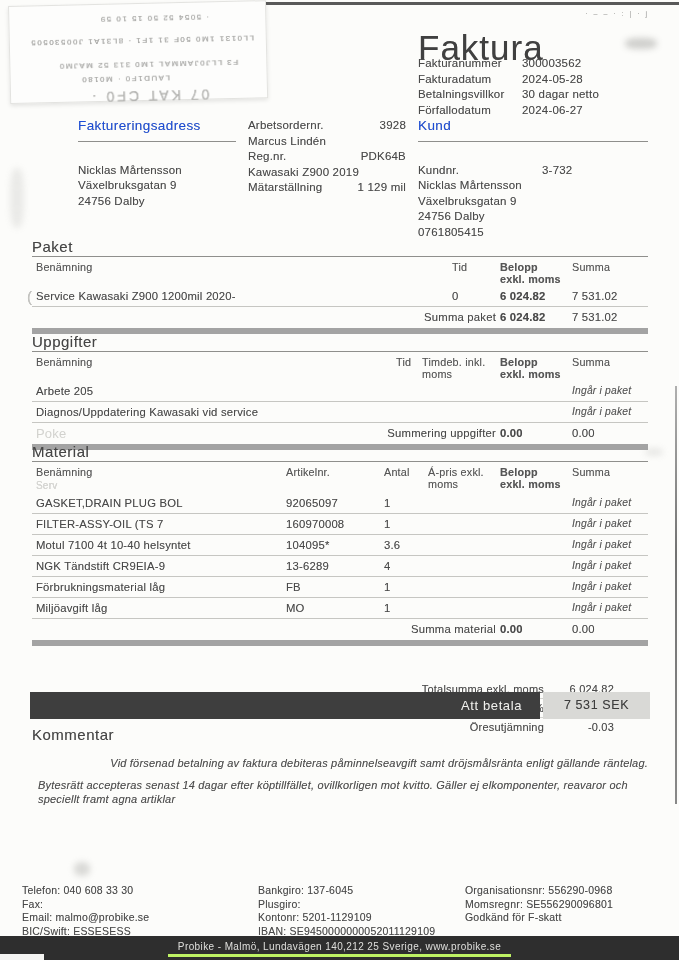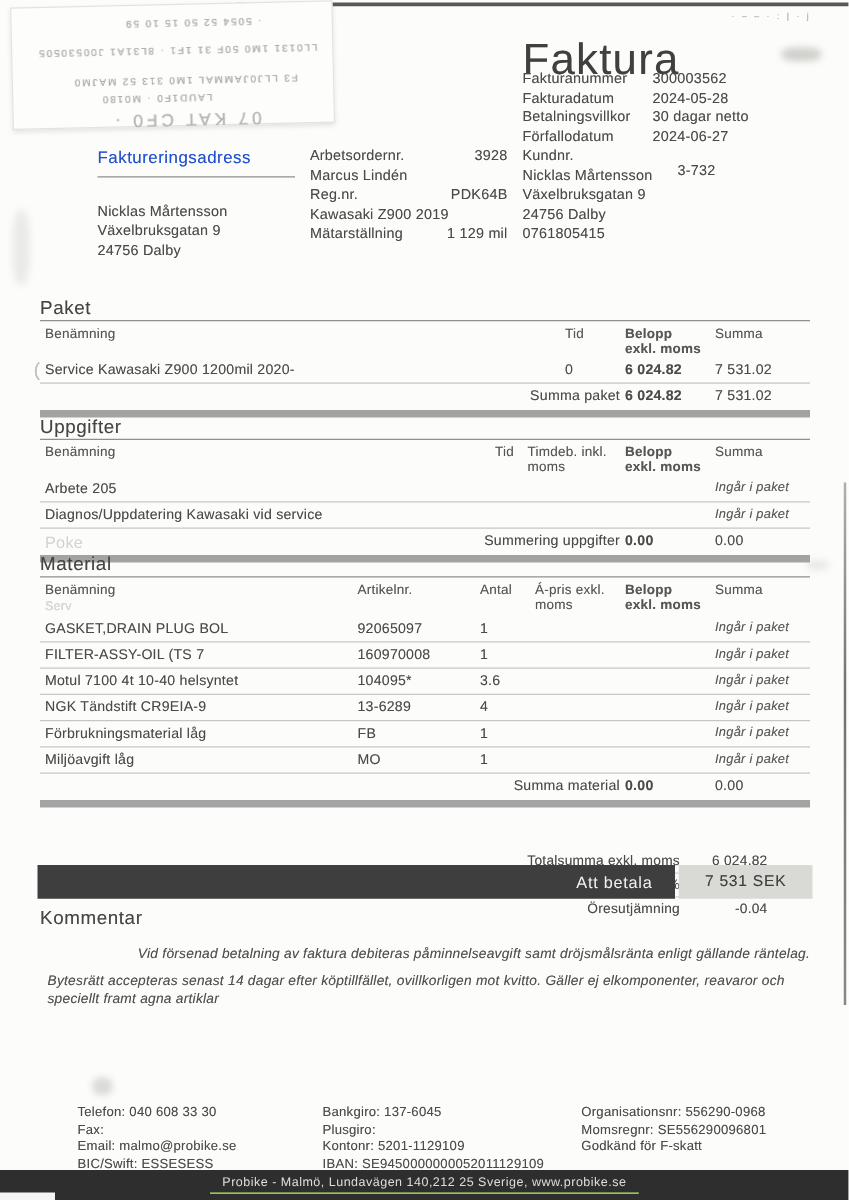--- a/index.html
+++ b/index.html
@@ -45,21 +45,21 @@
   .hrow .hl{width:104px;}
   
   .acol{position:absolute;top:118px;font-size:11.5px;line-height:15.5px;}
   .acol .atitle{font-size:13.5px;color:#1d4ed8;padding-bottom:7px;border-bottom:1px solid #8f8f8c;margin-bottom:21px;letter-spacing:.4px;}
   .c1{left:78px;width:158px;}
   .c2{left:248px;width:158px;}
   .c3{left:418px;width:230px;}
   .aline{white-space:nowrap;}
   .arow{display:flex;justify-content:space-between;white-space:nowrap;}
   .krow{position:relative;}
-  .krow .kv{position:absolute;left:124px;top:12px;}
+  .krow .kv{position:absolute;left:124px;top:0;}
   
   .sec{position:absolute;left:32px;width:616px;}
   .sec-title{font-size:15px;color:#454545;letter-spacing:.5px;height:18px;}
   .rule{border-bottom:1px solid #8f8f8c;}
   .thead{position:relative;height:29px;font-size:10.8px;color:#565656;}
   .thead .cell{position:absolute;top:4px;line-height:12px;}
   .cell-name{left:4px;}
   .r{text-align:left;}
   .col-tid-p{right:154px;width:42px;}
   .col-tid-u{right:218px;width:34px;}
@@ -88,26 +88,26 @@
     color:#f1f1ee;font-size:13px;line-height:27px;text-align:right;padding-right:18px;box-sizing:border-box;letter-spacing:.6px;}
   .due-light{position:absolute;left:513px;right:0;top:0;height:27px;background:#d9d9d6;
     color:#3d3d3d;font-size:12.5px;line-height:27px;text-align:center;letter-spacing:.6px;}
   
   .kommentar{position:absolute;left:32px;top:726px;width:616px;}
   .kom-p{font-style:italic;font-size:11px;line-height:14.5px;margin:0 0 7px 6px;color:#4e4e4e;}
   .kom-p.first{margin-top:12px;text-align:right;}
   .kom-p.last{margin-top:21px;}
   
   .fcol{position:absolute;top:884px;font-size:10.5px;line-height:13.5px;white-space:nowrap;}
-  .f1{left:22px;margin-left:40px;}
+  .f1{left:22px;}
   .f2{left:258px;}
   .f3{left:465px;}
   .bottom-bar{position:absolute;left:0;right:0;top:936px;height:24px;background:#2e2e2e;text-align:center;}
   .bottom-bar span{display:inline-block;margin-top:4px;color:#dcdcd9;font-size:10px;letter-spacing:.4px;
-    border-bottom:1px solid #bef264;padding:0 10px 2px 10px;}
+    border-bottom:3px solid #bef264;padding:0 10px 2px 10px;}
 </style>
 </head>
 <body>
 
 <div class="page">
 
   <div class="topline"></div>
   <div class="corner-text">UNJIM</div>
   <div class="page-marker">· – – · : | · j</div>
   <div class="slip">
@@ -167,20 +167,21 @@
     <div class="arow">
       <span>Kawasaki Z900 2019</span>
       <span></span>
     </div>
     <div class="arow">
       <span>Mätarställning</span>
       <span>1 129 mil</span>
     </div>
   </div>
   <div class="acol c3">
+    <div class="atitle">Kund</div>
     <div class="krow">
       <span>Kundnr.</span>
       <span class="kv">3-732</span>
     </div>
     <div class="aline">Nicklas Mårtensson</div>
     <div class="aline">Växelbruksgatan 9</div>
     <div class="aline">24756 Dalby</div>
     <div class="aline">0761805415</div>
   </div>
 
@@ -290,21 +291,21 @@
     <div class="trow2 u">
       <span class="tl">Totalsumma exkl. moms</span>
       <span class="tv">6 024.82</span>
     </div>
     <div class="trow2 u">
       <span class="tl">Varav moms 25%</span>
       <span class="tv">1 506.20</span>
     </div>
     <div class="trow2">
       <span class="tl">Öresutjämning</span>
-      <span class="tv">-0.04</span>
+      <span class="tv">-0.03</span>
     </div>
   </div>
 
   <div class="due">
     <div class="due-dark">Att betala</div>
     <div class="due-light">7 531 SEK</div>
   </div>
 
   <div class="kommentar">
     <div class="sec-title">Kommentar</div>

